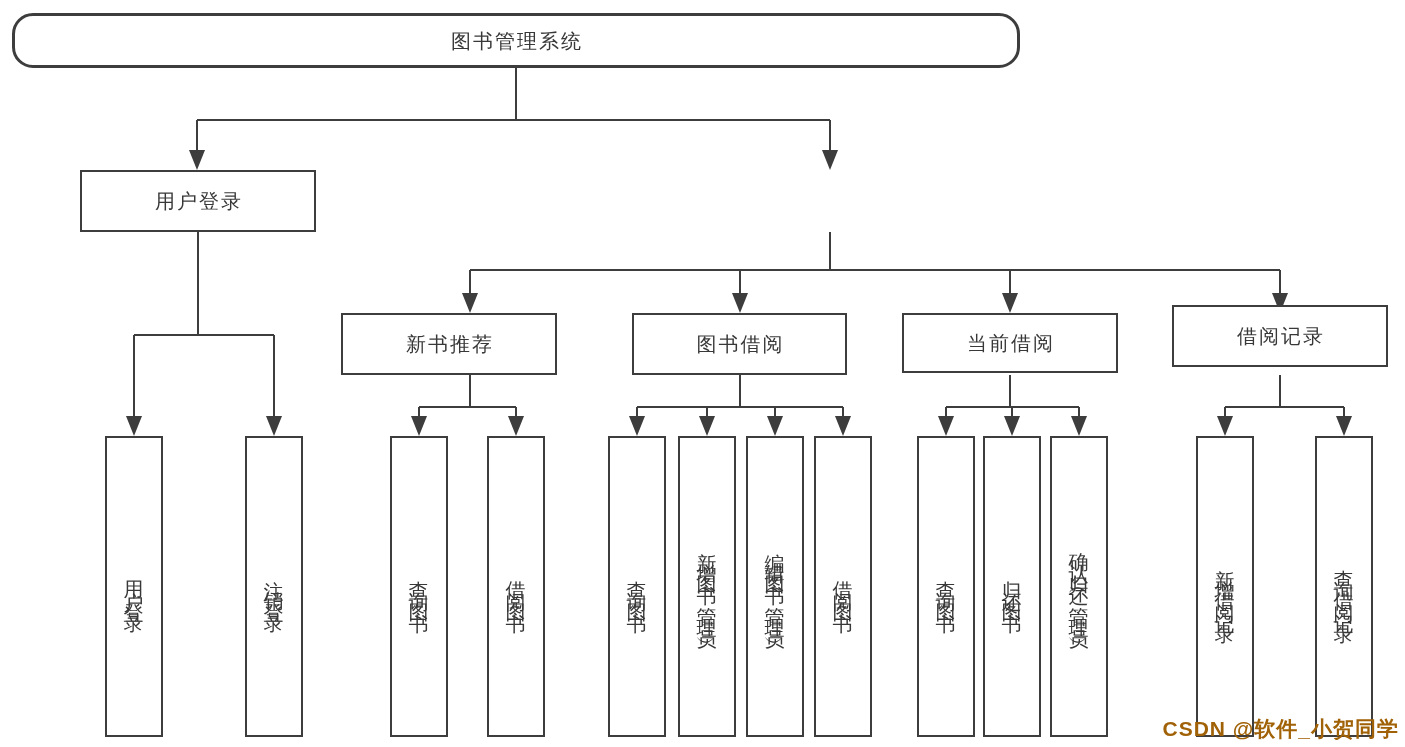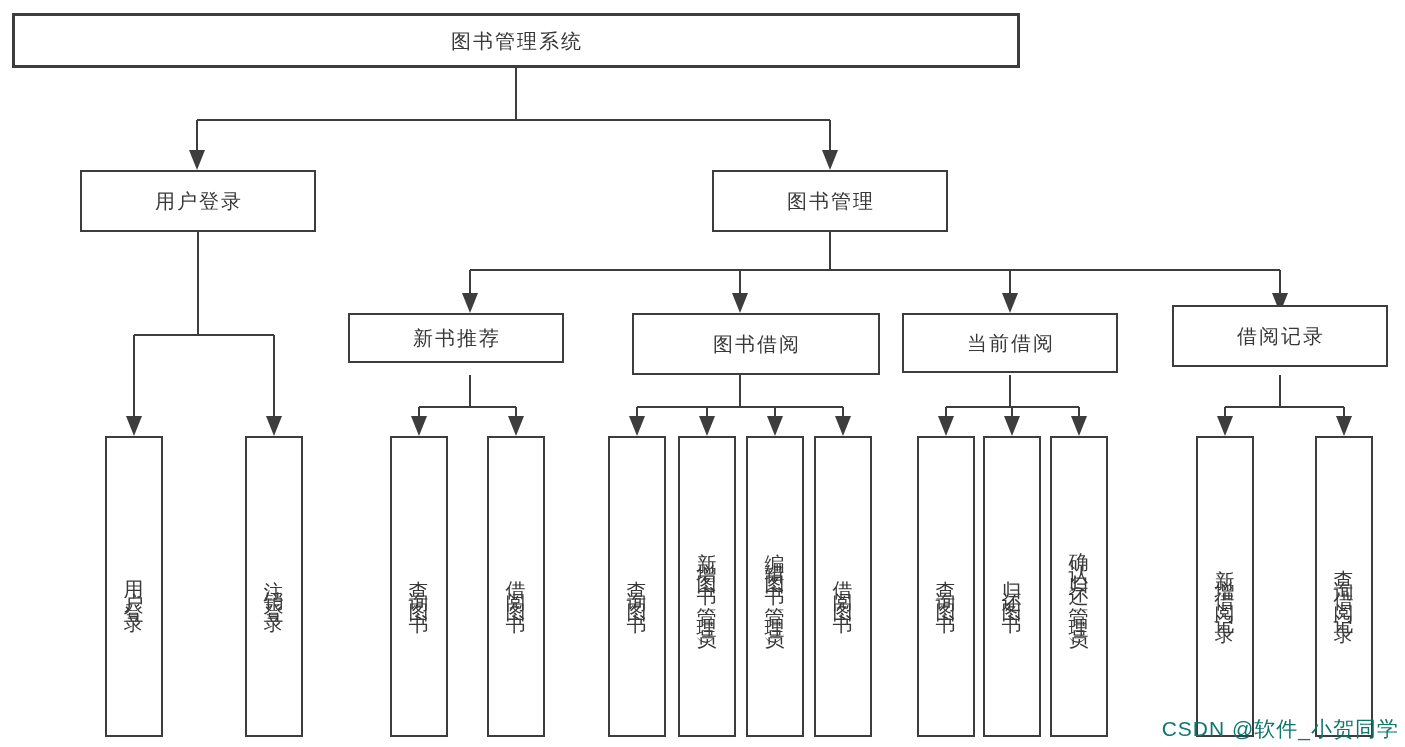--- a/index.html
+++ b/index.html
@@ -6,29 +6,29 @@
   .stage{
     position:relative;width:1405px;height:747px;background:#ffffff;
     font-family:"Liberation Sans", sans-serif;color:#383838;overflow:hidden;
   }
   svg.wires{position:absolute;left:0;top:0;width:1405px;height:747px;}
   .node{
     position:absolute;background:#ffffff;border:2px solid #3d3d3d;
     box-sizing:border-box;display:flex;align-items:center;justify-content:center;
     font-size:20px;line-height:1;white-space:nowrap;
   }
-  .root{border-width:3px;}
+  .root{border-width:3px;border-radius:21px;}
   .h{letter-spacing:2px;text-indent:2px;}
   .v{
     writing-mode:vertical-rl;text-orientation:mixed;
     letter-spacing:11px;font-size:20px;
   }
   .watermark{
     position:absolute;right:6px;bottom:4px;font-size:21px;
-    color:#0f766e;letter-spacing:1px;z-index:3;
+    color:#a16207;letter-spacing:1px;z-index:3;font-weight:bold;
   }
 </style>
 </head>
 <body>
 
 <div class="stage">
 
   <svg class="wires" viewBox="0 0 1405 747" fill="none" xmlns="http://www.w3.org/2000/svg">
 
     <g stroke="#3d3d3d" stroke-width="2">
@@ -89,24 +89,23 @@
     </g>
     <g fill="#3d3d3d" stroke="none">
       <polygon points="1217,416 1233,416 1225,436"></polygon>
       <polygon points="1336,416 1352,416 1344,436"></polygon>
     </g>
   </svg>
 
   <div class="node h root" style="left:12px;top:13px;width:1008px;height:55px">图书管理系统</div>
 
   <div class="node h" style="left:80px;top:170px;width:236px;height:62px">用户登录</div>
-  <div class="node h" style="left:712px;top:170px;width:236px;height:62px">图书管理</div>
 
-  <div class="node h" style="left:348px;top:313px;width:216px;height:50px">新书推荐</div>
-  <div class="node h" style="left:632px;top:313px;width:248px;height:62px">图书借阅</div>
+  <div class="node h" style="left:341px;top:313px;width:216px;height:62px">新书推荐</div>
+  <div class="node h" style="left:632px;top:313px;width:215px;height:62px">图书借阅</div>
   <div class="node h" style="left:902px;top:313px;width:216px;height:60px">当前借阅</div>
   <div class="node h" style="left:1172px;top:305px;width:216px;height:62px">借阅记录</div>
 
   <div class="node v" style="left:105px;top:436px;width:58px;height:301px">用户登录</div>
   <div class="node v" style="left:245px;top:436px;width:58px;height:301px">注销登录</div>
 
   <div class="node v" style="left:390px;top:436px;width:58px;height:301px">查询图书</div>
   <div class="node v" style="left:487px;top:436px;width:58px;height:301px">借阅图书</div>
 
   <div class="node v" style="left:608px;top:436px;width:58px;height:301px">查询图书</div>

